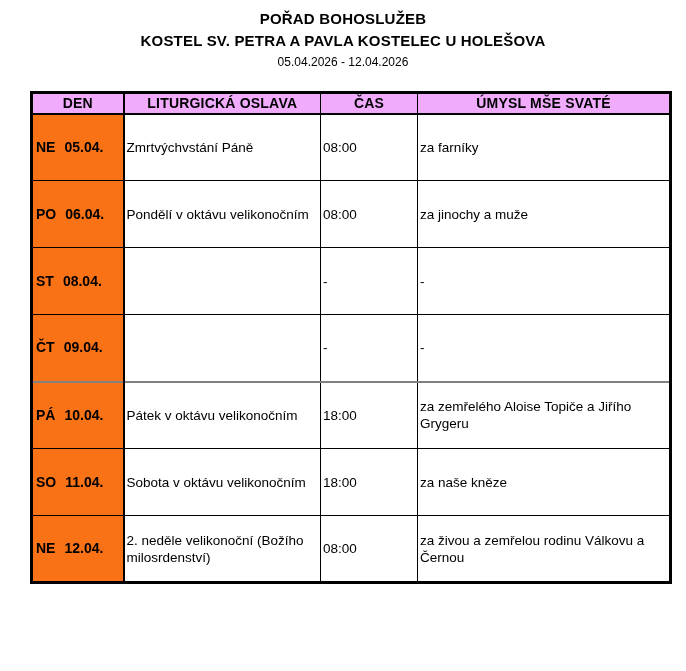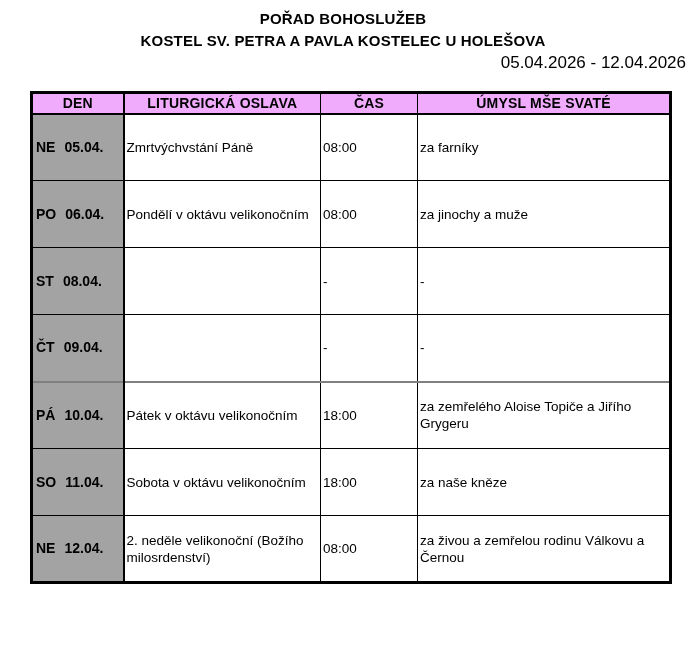--- a/index.html
+++ b/index.html
@@ -21,24 +21,23 @@
     text-align: center;
   }
   .doc-title,
   .doc-subtitle {
     font-size: 15px;
     font-weight: bold;
     line-height: 22px;
     letter-spacing: 0.2px;
   }
   .doc-date {
-    font-size: 17px;
+    font-size: 12px;
     font-weight: normal;
     line-height: 21px;
-    text-align: right;
   }
 
   
   table.schedule {
     position: absolute;
     left: 30px; top: 91px;
     width: 639px;
     border-collapse: collapse;
     table-layout: fixed;
     border: 3px solid #000000;
@@ -66,21 +65,21 @@
   tbody td {
     height: 67px;
     vertical-align: middle;
     font-size: 13.5px;
     line-height: 17px;
     text-align: left;
     padding: 0 2px;
     background: #ffffff;
   }
   td.day-cell {
-    background: #a3a3a3;
+    background: #f97316;
     font-size: 14px;
     font-weight: bold;
     text-align: left;
     padding: 0 8px 0 3px;
     border-right: 2px solid #000000;
     white-space: nowrap;
   }
   .day-wrap { display: flex; align-items: center; }
   .day-date { margin-left: 9px; }
 

